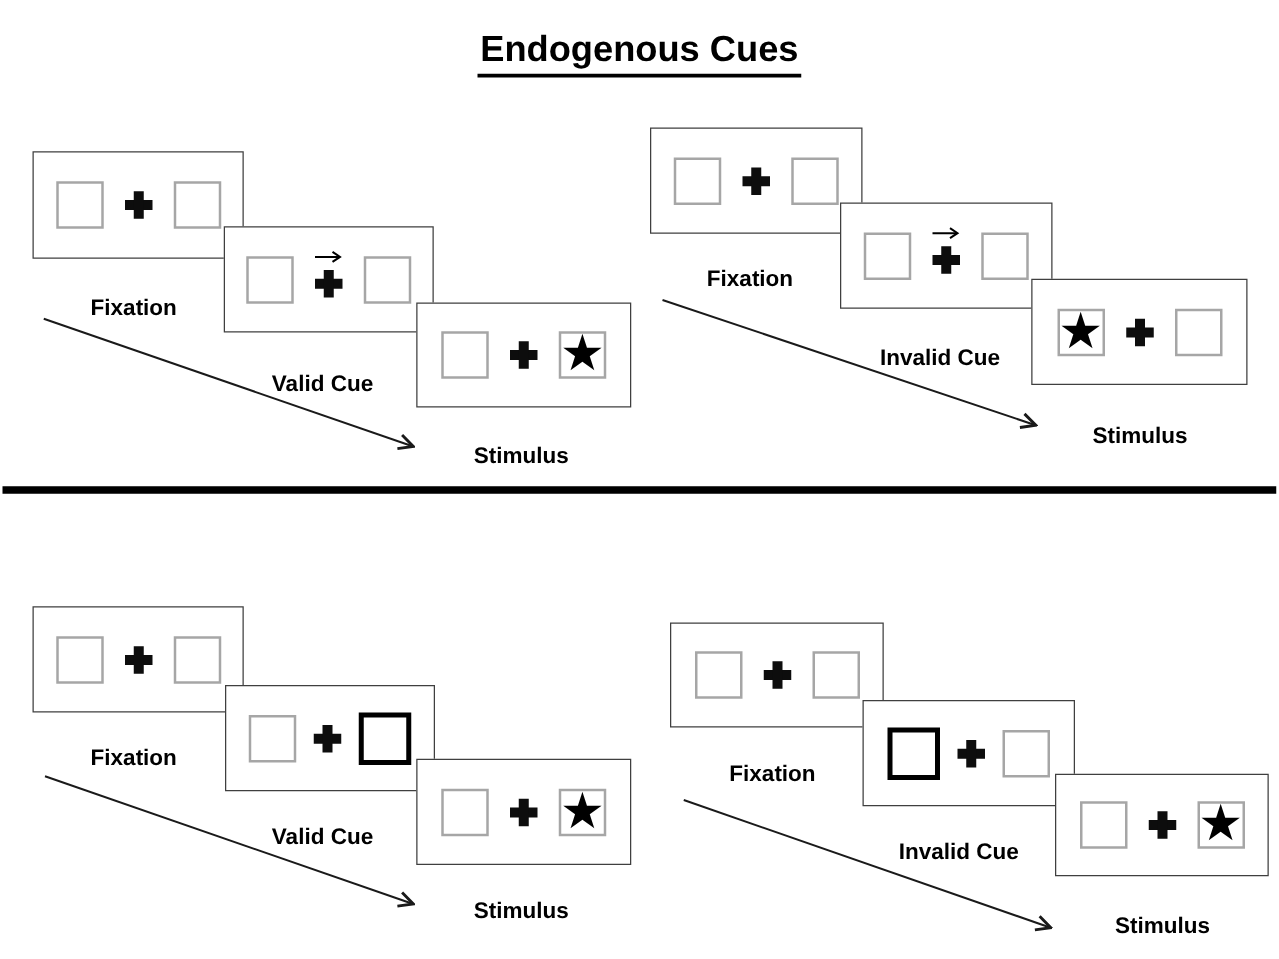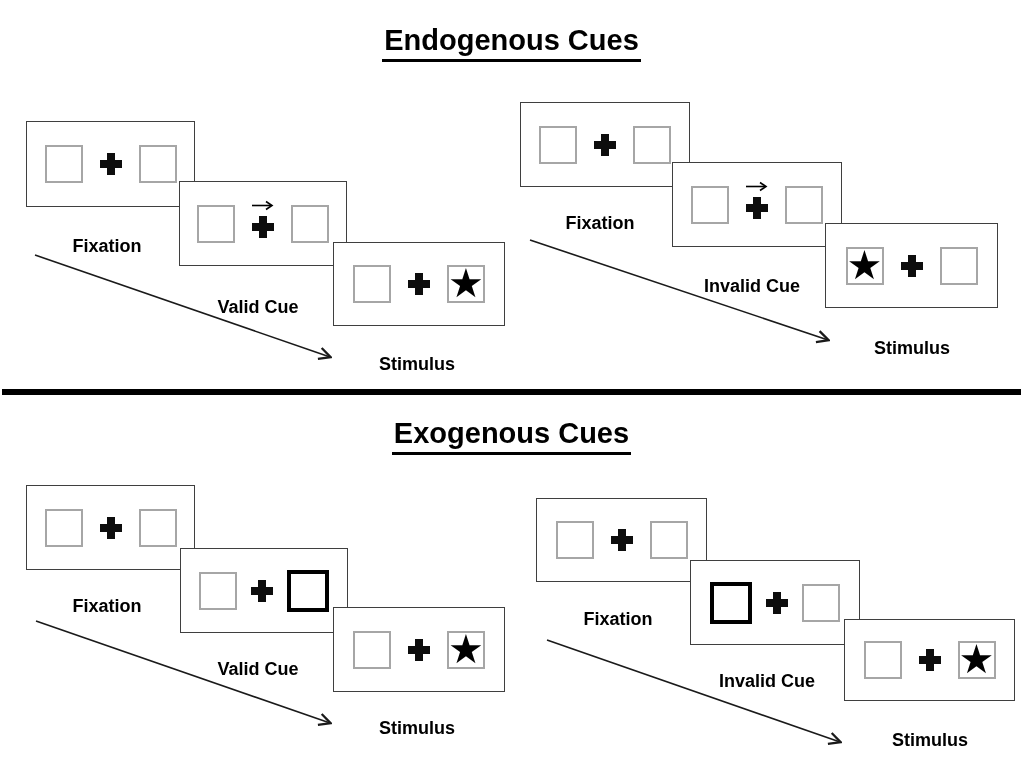--- a/index.html
+++ b/index.html
@@ -149,23 +149,20 @@
     <defs>
       <marker id="ah2" viewBox="0 0 10 10" refX="8.5" refY="5" markerWidth="9" markerHeight="9" orient="auto">
         <path d="M1,1 L9,5 L1,9" fill="none" stroke="#1a1a1a" stroke-width="1.6"></path>
       </marker>
     </defs>
     <line x1="5" y1="6" x2="303" y2="106" stroke="#1a1a1a" stroke-width="1.6" marker-end="url(#ah2)"></line>
   </svg>
 
   <div class="divider"></div>
 
-  <div class="title" style="top:417px;">
-    <span>Exogenous Cues</span>
-  </div>
 
   <div class="panel" style="left:26px;top:485px;width:169px;height:85px;">
     <div class="sq"></div>
     <div class="plus-wrap">
       <div class="plus">
           <span class="h"></span>
           <span class="v"></span>
         </div>
     </div>
     <div class="sq"></div>

